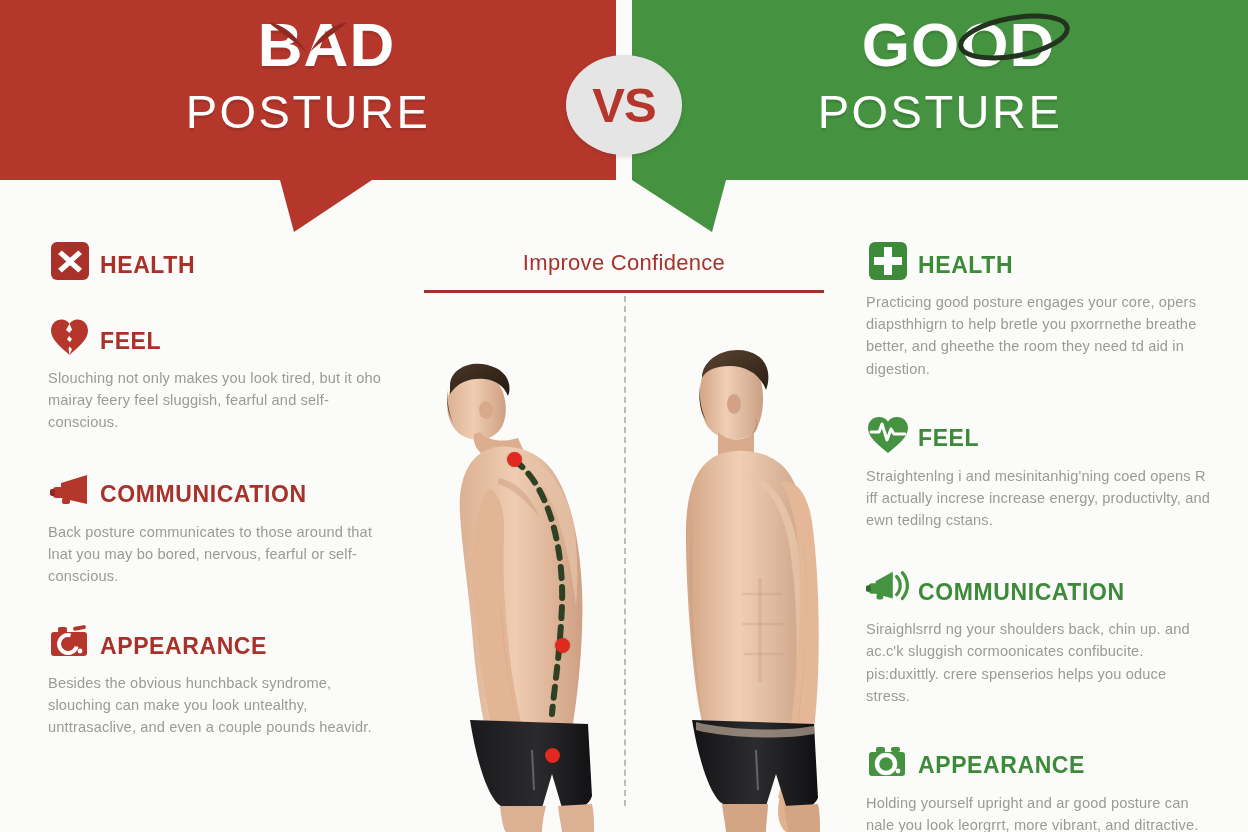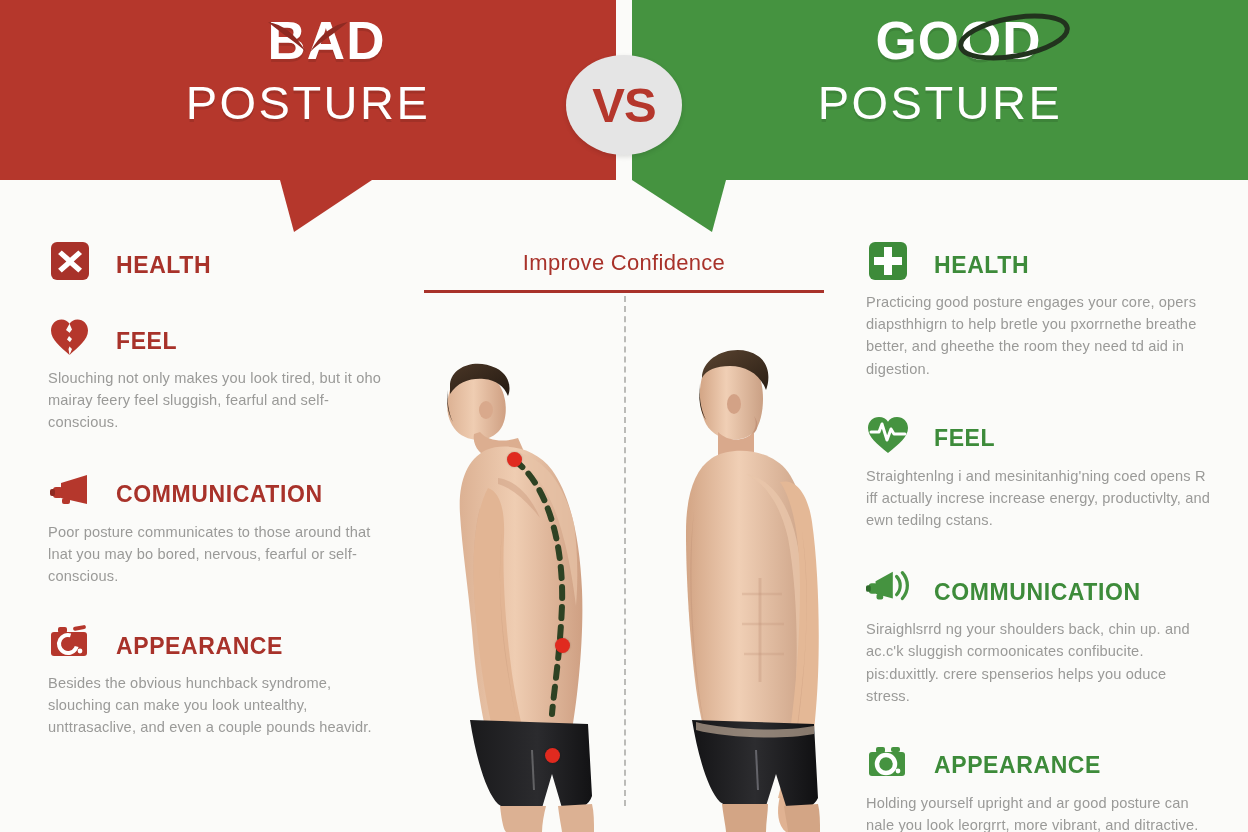--- a/index.html
+++ b/index.html
@@ -44,21 +44,21 @@
 
   .banner-inner {
     position:absolute;
     left:0; right:0; top:14px;
     text-align:center;
     line-height:1;
   }
   .title-main {
     display:block;
     position:relative;
-    font-size:53px;
+    font-size:62px;
     font-weight:bold;
     color:#ffffff;
     letter-spacing:1px;
     text-shadow:0 3px 0 rgba(0,0,0,.10);
     padding-left:37px;
   }
   .title-sub {
     display:block;
     margin-top:12px;
     font-size:47px;
@@ -119,21 +119,21 @@
   }
   .col-left  { left:48px;  width:345px; }
   .col-right { left:866px; width:348px; }
 
   .section { margin-bottom:28px; }
   .section:last-child { margin-bottom:0; }
 
   .sec-head {
     display:flex;
     align-items:center;
-    gap:24px;
+    gap:8px;
     margin-bottom:9px;
     height:46px;
   }
   .sec-icon {
     width:44px; height:44px;
     flex:0 0 44px;
     display:flex;
     align-items:flex-end;
     justify-content:center;
   }
@@ -265,21 +265,21 @@
         <div class="sec-icon">
           <svg width="42" height="40" viewBox="0 0 42 40">
             <path d="M38 4 L38 33 L12 27 L12 12 Z" fill="#b5372c"></path>
             <rect x="4" y="16" width="10" height="11" rx="3" fill="#b5372c"></rect>
             <rect x="1" y="18" width="5" height="7" rx="2" fill="#8e2a22"></rect>
             <rect x="13" y="27" width="8" height="6" rx="2" fill="#b5372c"></rect>
           </svg>
         </div>
         <div class="sec-title">COMMUNICATION</div>
       </div>
-      <div class="sec-body">Poor posture communicates to those around that lnat you may bo bored, nervous, fearful or self-conscious.</div>
+      <div class="sec-body">Back posture communicates to those around that lnat you may bo bored, nervous, fearful or self-conscious.</div>
     </div>
 
     <div class="section red">
       <div class="sec-head">
         <div class="sec-icon">
           <svg width="42" height="40" viewBox="0 0 42 40">
             <rect x="2" y="10" width="36" height="24" rx="3" fill="#b5372c"></rect>
             <rect x="9" y="5" width="9" height="6" rx="2" fill="#b5372c"></rect>
             <rect x="24" y="4" width="13" height="4" rx="2" fill="#b5372c" transform="rotate(-10 30 6)"></rect>
             <circle cx="19" cy="22" r="9" fill="none" stroke="#ffffff" stroke-width="4" stroke-dasharray="40 14" transform="rotate(30 19 22)"></circle>

